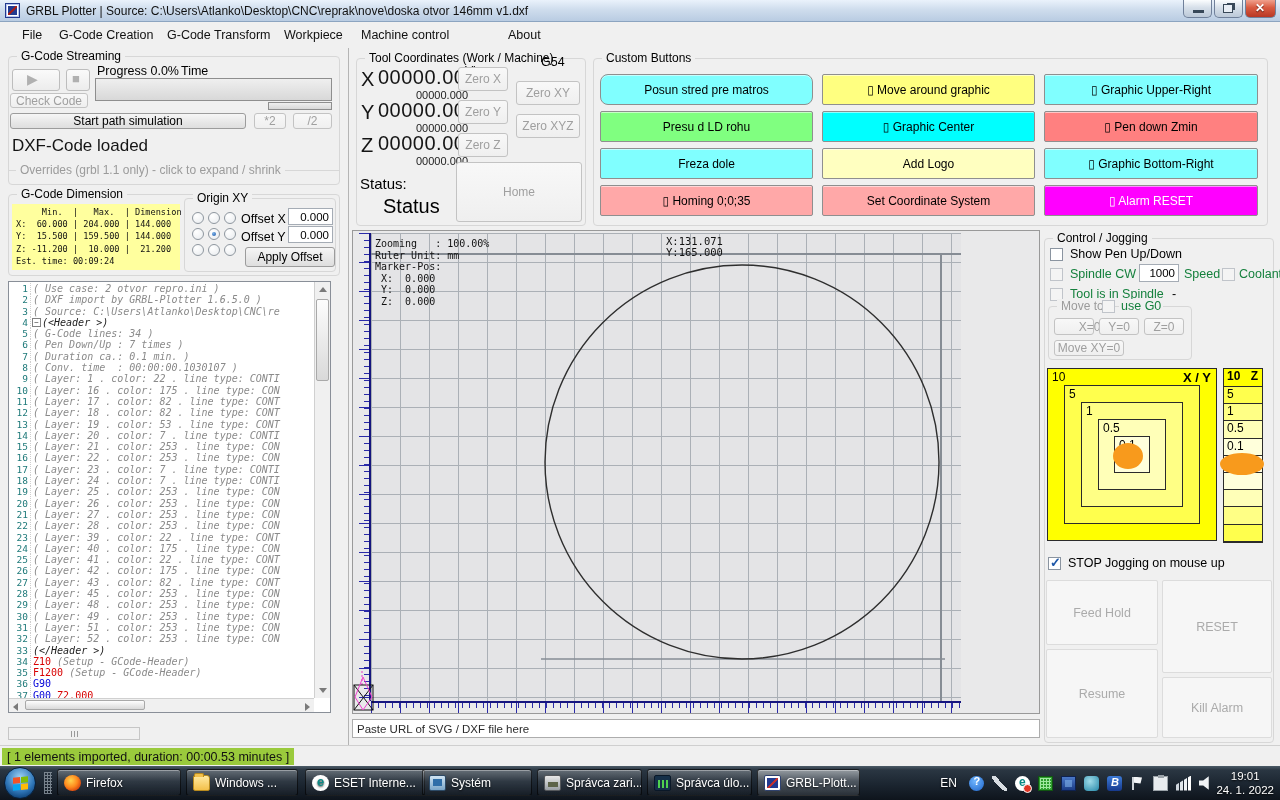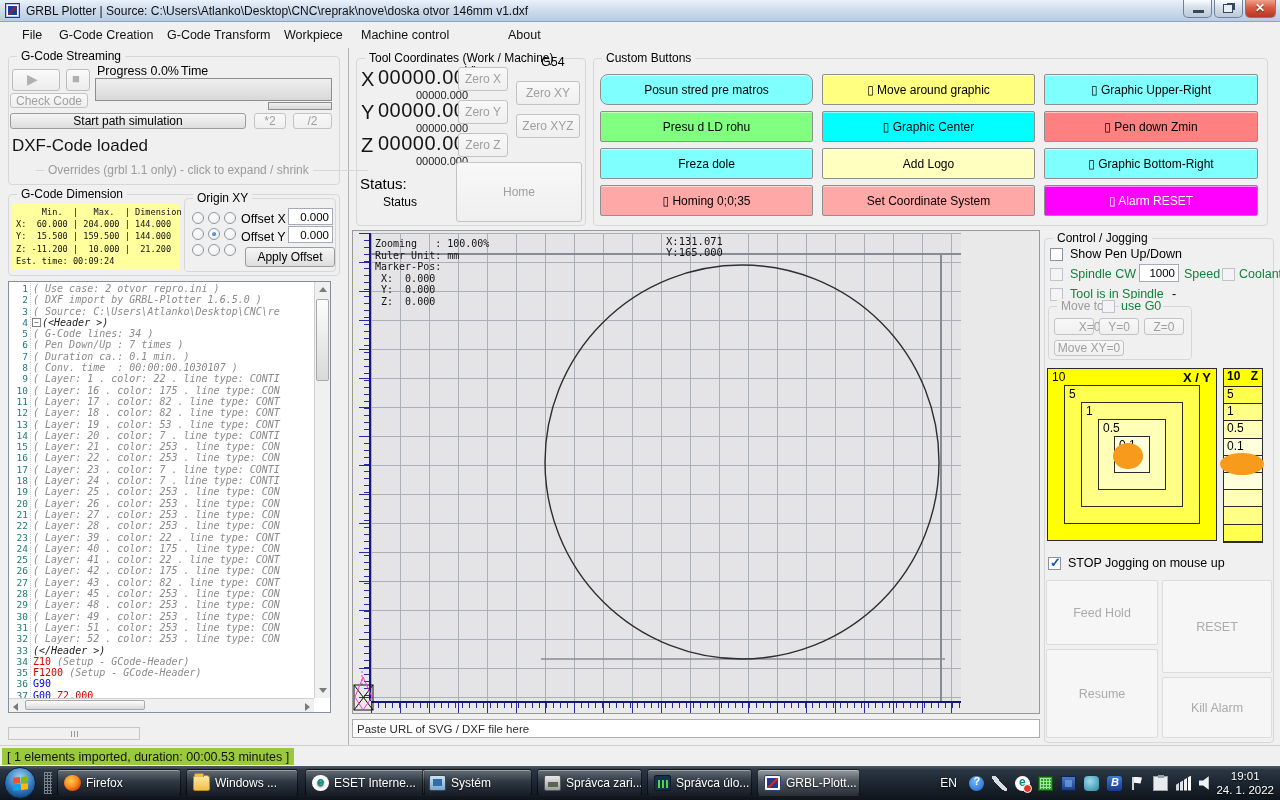--- a/index.html
+++ b/index.html
@@ -76,21 +76,21 @@
   .vscroll{position:absolute;right:0;top:0;width:16px;bottom:14px;background:#f0f0f0;border-left:1px solid #d0d0d0;}
   .hscroll{position:absolute;left:0;right:16px;bottom:0;height:14px;background:#f0f0f0;border-top:1px solid #d0d0d0;}
   .thumb{position:absolute;background:linear-gradient(#fdfdfd,#d9d9d9);border:1px solid #a9a9a9;border-radius:2px;}
   .sarrow{position:absolute;width:0;height:0;}
 
   
   .axis-letter{position:absolute;font-size:20px;color:#151515;}
   .axis-val{position:absolute;font-size:20px;color:#151515;text-align:right;width:95px;letter-spacing:0.5px;}
   .axis-mach{position:absolute;font-size:11px;color:#222;text-align:right;width:70px;}
   .status-lbl{position:absolute;font-size:15px;}
-  .status-val{position:absolute;font-size:12px;}
+  .status-val{position:absolute;font-size:20px;}
 
   
   .custom-btn{border:1px solid #8f8f8f;border-radius:2px;display:flex;align-items:center;justify-content:center;
     font-size:12px;box-shadow:inset 0 1px 0 rgba(255,255,255,.55);}
 
   
   .canvas{position:absolute;left:352px;top:230px;width:688px;height:484px;background:#e9e9ea;border:1px solid #999;}
   .gridbg{position:absolute;left:18px;top:2px;width:590px;height:468px;background-color:#e4e4e6;
     background-image:linear-gradient(to right,#abb0b6 1px,transparent 1px),linear-gradient(to bottom,#abb0b6 1px,transparent 1px);
     background-size:29px 29px;}
@@ -219,21 +219,21 @@
   <div class="abs" style="left:97px;top:64px;font-size:12.5px;">Progress 0.0%</div>
   <div class="abs" style="left:181px;top:64px;font-size:12.5px;">Time</div>
   <div class="progress" style="left:95px;top:78px;width:237px;height:23px;"></div>
   <div class="progress" style="left:268px;top:102px;width:64px;height:8px;"></div>
   <div class="btn dis" style="left:10px;top:93px;width:78px;height:15px;">Check Code</div>
   <div class="btn" style="left:10px;top:113px;width:236px;height:16px;">Start path simulation</div>
   <div class="btn dis" style="left:254px;top:113px;width:32px;height:16px;">*2</div>
   <div class="btn dis" style="left:293px;top:113px;width:39px;height:16px;">/2</div>
   <div class="bigmsg" style="left:12px;top:136px;">DXF-Code loaded</div>
 
-  <div class="grp" style="left:8px;top:170px;width:332px;height:16px;border-bottom:none;border-left:none;border-right:none;border-radius:0;margin-left:28px;">
+  <div class="grp" style="left:8px;top:170px;width:332px;height:16px;border-bottom:none;border-left:none;border-right:none;border-radius:0;">
     <span class="lbl gray">Overrides (grbl 1.1 only) - click to expand / shrink</span>
   </div>
 
   <div class="grp" style="left:8px;top:194px;width:332px;height:82px;">
     <span class="lbl">G-Code Dimension</span>
   </div>
   <div class="dim-box" id="dim-box" style="left:12px;top:204px;width:168px;height:66px;">
       <div class="dim-line">     Min.  |   Max.  | Dimension</div>
       <div class="dim-line">X:  60.000 | 204.000 | 144.000</div>
       <div class="dim-line">Y:  15.500 | 159.500 | 144.000</div>

